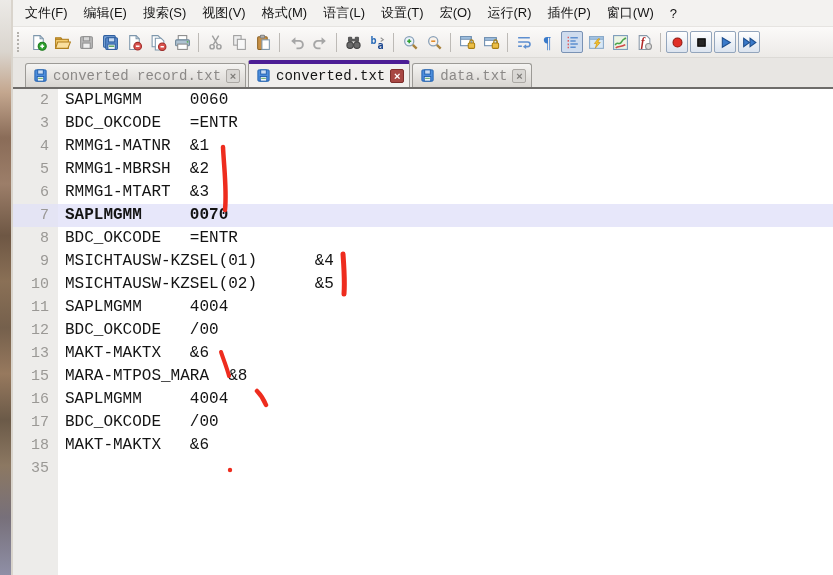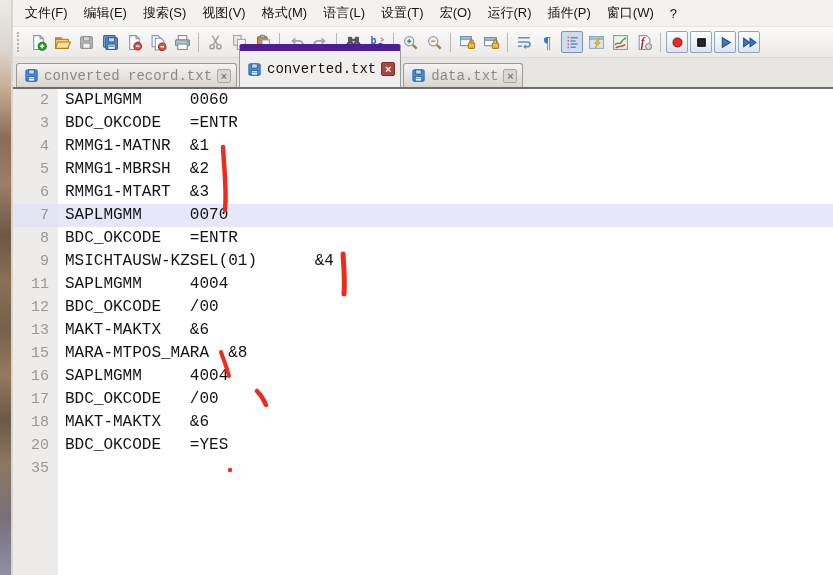--- a/index.html
+++ b/index.html
@@ -26,42 +26,42 @@
   .grip { width:4px; height:20px; border-left:2px dotted #B4B1AC; margin:0 5px 0 2px; }
   .tbtn { width:22px; height:22px; display:flex; align-items:center; justify-content:center;
     margin:0 1px; border-radius:2px; flex:none; }
   .tbtn.framed { border:1px solid #93A5BC; background:linear-gradient(#FFFFFF,#DCE4EF); }
   .tbtn.pressed { border:1px solid #7A92B4; background:#CFDCEE; }
   .tsep { width:1px; height:19px; background:#BDBAB6; margin:0 4px; flex:none; }
   .ticon, .ticon svg { display:block; width:17px; height:17px; }
 
   
   .tabbar { height:29px; background:#E8E6E3; display:flex; align-items:flex-end;
-    padding-left:3px; flex:none; }
+    padding-left:12px; flex:none; }
   .tab { height:24px; display:flex; align-items:center; gap:5px; padding:0 5px 0 7px;
     margin-right:2px; border:1px solid #9C9A96; border-bottom:none;
     border-radius:3px 3px 0 0; background:linear-gradient(#F5F4F2,#D8D5D1);
     font-family:"Liberation Mono",monospace; font-size:14px; color:#8B8987; }
-  .tab.active { height:43px; background:#F1EFED; color:#141414;
-    border-top:7px solid #4c1d95; }
+  .tab.active { height:27px; background:#F1EFED; color:#141414;
+    border-top:4px solid #4c1d95; }
   .tab-save-icon svg { display:block; width:15px; height:15px; }
   .tab-close { width:14px; height:14px; line-height:12px; text-align:center; font-size:11px;
     font-weight:bold; background:#D9D7D4; border:1px solid #ABA8A4; color:#7E7C79;
     border-radius:2px; font-family:"Liberation Sans",sans-serif; }
   .tab.active .tab-close { background:#A84743; border-color:#7E2E2B; color:#fff; }
 
   
   .editor { flex:1; position:relative; border-top:2px solid #6E6C6A;
     background:linear-gradient(90deg,#EDECEA 0,#EDECEA 45px,#FFFFFF 45px);
     font-family:"Liberation Mono",monospace; font-size:16px; overflow:hidden; }
   .row { display:flex; height:23px; line-height:23px; }
   .row .ln { width:45px; flex:none; color:#9A9895; text-align:right; padding-right:9px;
     font-size:15px; }
   .row .code { flex:1; padding-left:7px; white-space:pre; color:#141414; }
-  .row.current .code { background:#E7E7FA; }
+  .row.current .code { background:#E7E7FA;font-weight:bold; }
   .row.current { background:linear-gradient(90deg,#E4E4F4 0,#E4E4F4 45px,#E7E7FA 45px); }
 
   .pen-overlay { position:absolute; left:0; top:0; width:833px; height:575px;
     pointer-events:none; z-index:9; }
 </style>
 </head>
 <body>
 
 <div class="wallpaper-strip"></div>
 
@@ -404,20 +404,24 @@
       </div>
       <div class="row">
         <span class="ln">8</span>
         <span class="code">BDC_OKCODE   =ENTR</span>
       </div>
       <div class="row">
         <span class="ln">9</span>
         <span class="code">MSICHTAUSW-KZSEL(01)      &amp;4</span>
       </div>
       <div class="row">
+        <span class="ln">10</span>
+        <span class="code">MSICHTAUSW-KZSEL(02)      &amp;5</span>
+      </div>
+      <div class="row">
         <span class="ln">11</span>
         <span class="code">SAPLMGMM     4004</span>
       </div>
       <div class="row">
         <span class="ln">12</span>
         <span class="code">BDC_OKCODE   /00</span>
       </div>
       <div class="row">
         <span class="ln">13</span>
         <span class="code">MAKT-MAKTX   &amp;6</span>
@@ -430,24 +434,20 @@
         <span class="ln">16</span>
         <span class="code">SAPLMGMM     4004</span>
       </div>
       <div class="row">
         <span class="ln">17</span>
         <span class="code">BDC_OKCODE   /00</span>
       </div>
       <div class="row">
         <span class="ln">18</span>
         <span class="code">MAKT-MAKTX   &amp;6</span>
-      </div>
-      <div class="row">
-        <span class="ln">20</span>
-        <span class="code">BDC_OKCODE   =YES</span>
       </div>
       <div class="row">
         <span class="ln">35</span>
         <span class="code"></span>
       </div>
     </div>
 </div>
 
 <svg class="pen-overlay" viewBox="0 0 833 575">
   <path class="pen" d="M223 147 C224 168 227 190 225 210" fill="none" stroke-width="4.5" stroke-linecap="round" stroke="#EE2C1E"></path>

